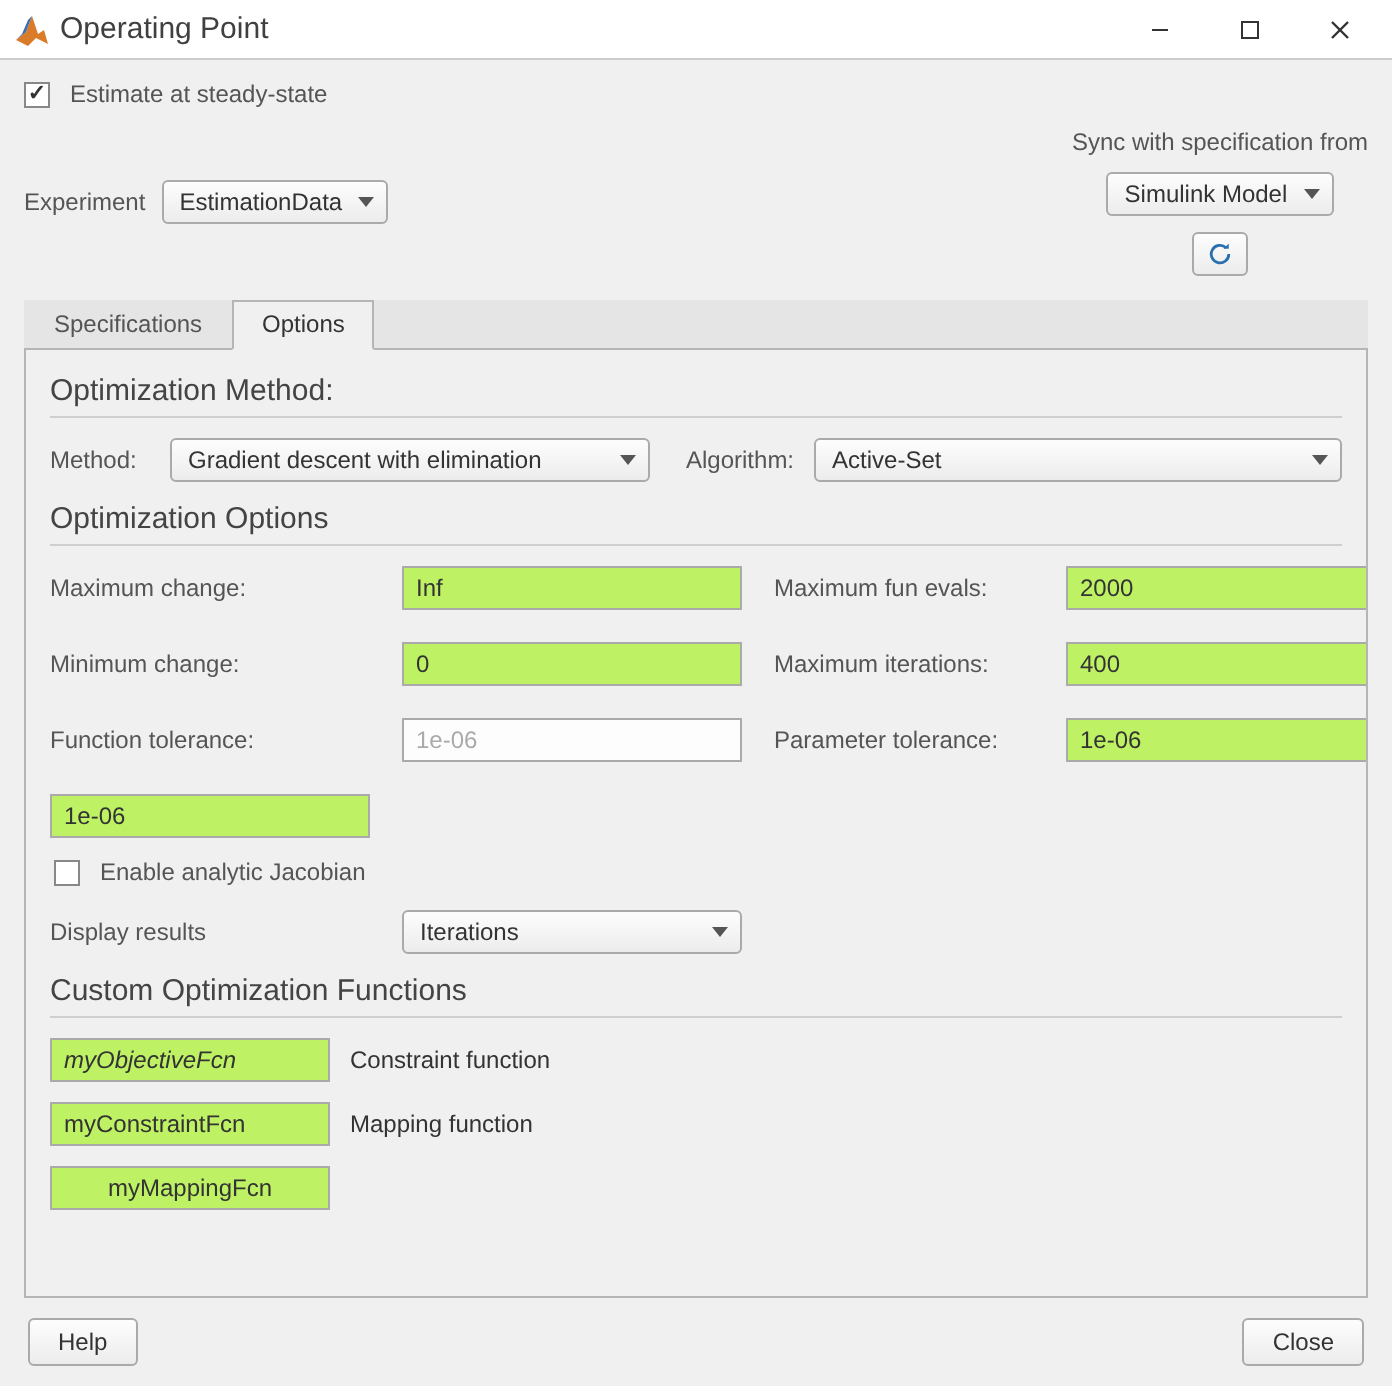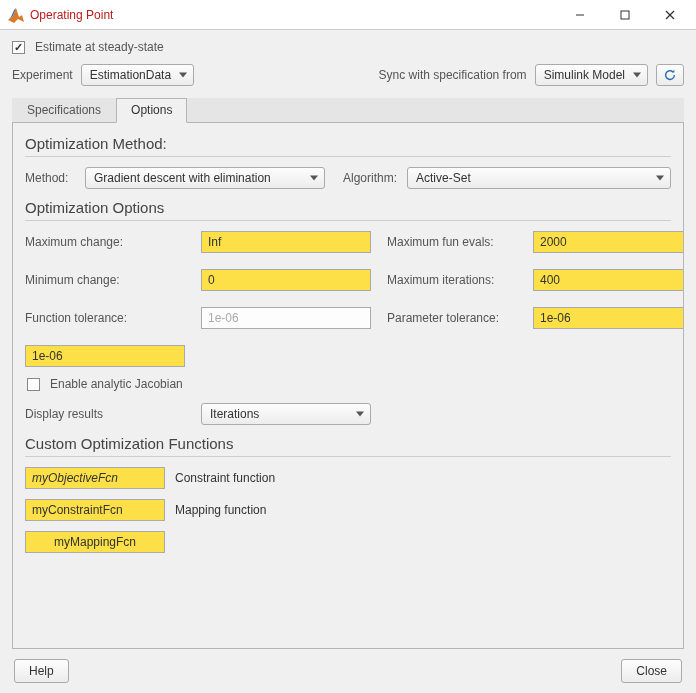--- a/index.html
+++ b/index.html
@@ -14,21 +14,21 @@
     overflow: hidden;
   }
   .titlebar {
     display: flex;
     align-items: center;
     height: 30px;
     background: #fff;
     border-bottom: 1px solid #ccc;
     padding: 0 4px 0 8px;
   }
-  .titlebar .title { flex: 1; font-size: 12px; color: #b91c1c; margin-left: 6px; }
+  .titlebar .title { flex: 1; font-size: 15px; color: #404040; margin-left: 6px; }
   .winbtns { display: flex; }
   .winbtn {
     width: 45px; height: 28px;
     display: flex; align-items: center; justify-content: center;
     color: #333; font-size: 11px;
   }
   .content {
     padding: 10px 12px 10px 12px;
     background: #f0f0f0;
     height: calc(100% - 30px);
@@ -41,21 +41,21 @@
     border: 1px solid #888;
     background: #fff;
     display: inline-flex; align-items: center; justify-content: center;
     margin-right: 4px;
   }
   .checkbox.checked::after {
     content: "✓"; font-size: 11px; line-height: 1; color: #333; font-weight: bold;
   }
   .label { color: #555; }
   .topbar2 { display: flex; align-items: center; margin-top: 10px; }
-  .topbar2 .right { margin-left: auto; display: flex; align-items: center; gap: 8px; }
+  .topbar2 .right { margin-left: auto; display: flex; align-items: center; gap: 8px; flex-direction: column; }
   .select {
     display: inline-flex; align-items: center;
     height: 22px;
     background: linear-gradient(#fdfdfd,#ececec);
     border: 1px solid #aaa;
     border-radius: 3px;
     padding: 0 22px 0 8px;
     position: relative;
     min-width: 80px;
     color: #333;
@@ -114,21 +114,21 @@
     margin: 4px 0 10px 0;
   }
   .form-row {
     display: flex; align-items: center; gap: 10px;
     margin-bottom: 10px;
   }
   .form-row .lbl { min-width: 50px; color: #555; }
   .input {
     height: 22px;
     border: 1px solid #aaa;
-    background: #fde047;
+    background: #bef264;
     padding: 0 6px;
     color: #333;
     font-family: inherit;
     font-size: 12px;
   }
   .input.disabled { color: #aaa; background: #fdfdfd; }
   .grid {
     display: grid;
     grid-template-columns: 160px 170px 130px 170px;
     row-gap: 10px;

